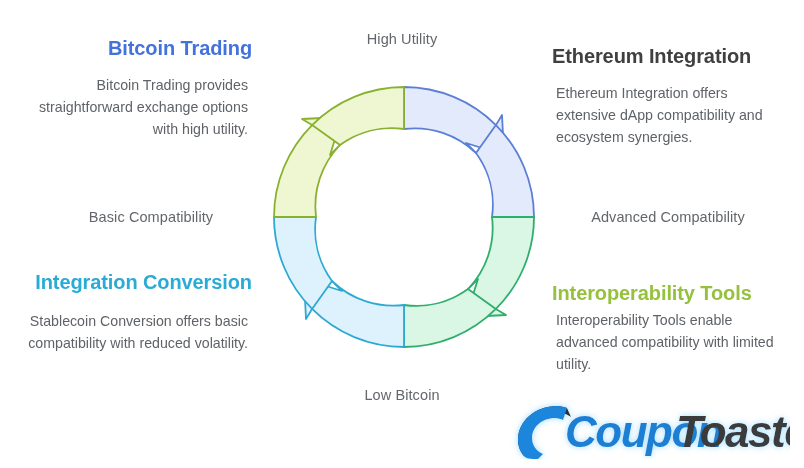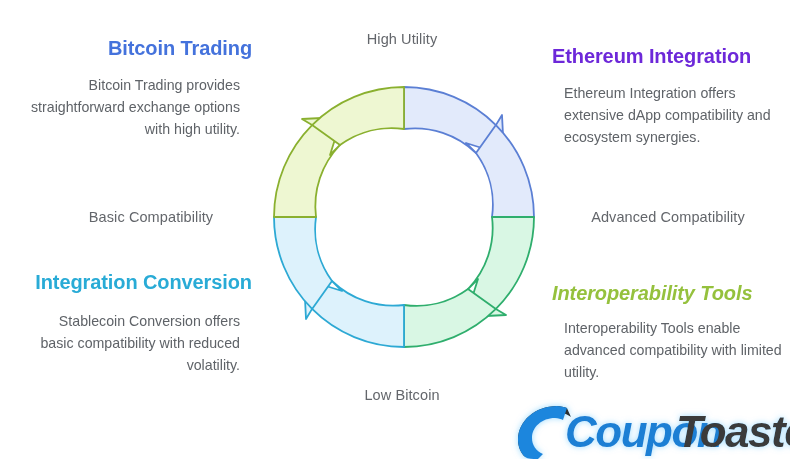--- a/index.html
+++ b/index.html
@@ -32,33 +32,33 @@
   
   .block { position: absolute; }
   .block h2 {
     margin: 0 0 14px 0;
     font-size: 20px;
     font-weight: bold;
     line-height: 1.22;
     letter-spacing: -0.1px;
   }
   .block p {
-    margin: 12px;
+    margin: 4px;
     font-size: 14.2px;
     line-height: 1.55;
     color: #5f6368;
   }
 
   #block-tl { top: 36px;  left: 10px;  width: 242px; text-align: right; }
   #block-tr { top: 44px;  left: 552px; width: 242px; text-align: left;  }
   #block-bl { top: 270px; left: 10px;  width: 242px; text-align: right; }
   #block-br { top: 281px; left: 552px; width: 242px; text-align: left;  }
 
   #block-bl h2 { margin-bottom: 16px; }
-  #block-br h2 { margin-bottom: 0; font-style: italic; }
+  #block-br h2 { margin-bottom: 0; }
 
   
   #cycle {
     position: absolute;
     left: 272px;
     top: 83px;
     width: 264px;
     height: 268px;
   }
 
@@ -80,21 +80,21 @@
   <div class="axis-label" id="label-low">Low Bitcoin</div>
   <div class="axis-label" id="label-basic">Basic Compatibility</div>
   <div class="axis-label" id="label-adv">Advanced Compatibility</div>
 
   <div class="block" id="block-tl">
     <h2 style="color: rgb(68, 114, 220);">Bitcoin Trading</h2>
     <p>Bitcoin Trading provides straightforward exchange options with high utility.</p>
   </div>
 
   <div class="block" id="block-tr">
-    <h2 style="color: #6d28d9;">Ethereum Integration</h2>
+    <h2 style="color: #404040;">Ethereum Integration</h2>
     <p>Ethereum Integration offers extensive dApp compatibility and ecosystem synergies.</p>
   </div>
 
   <div class="block" id="block-bl">
     <h2 style="color: rgb(41, 171, 214);">Integration Conversion</h2>
     <p>Stablecoin Conversion offers basic compatibility with reduced volatility.</p>
   </div>
 
   <div class="block" id="block-br">
     <h2 style="color: rgb(149, 193, 61);">Interoperability Tools</h2>

